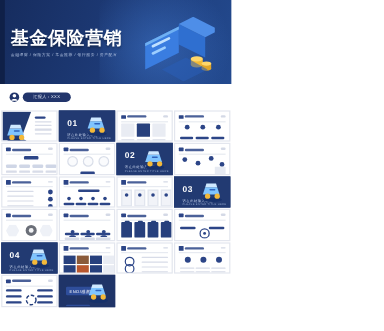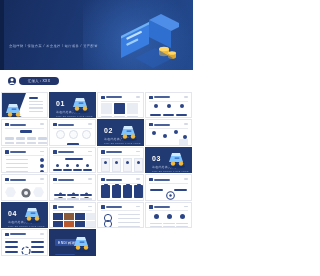--- a/index.html
+++ b/index.html
@@ -117,20 +117,21 @@
     white-space:nowrap;
   }
 </style>
 </head>
 <body>
 
 <div class="banner">
   <div class="banner-edge-l"></div>
   <div class="banner-glow"></div>
 
+  <div class="banner-title">基金保险营销</div>
   <div class="banner-sub">金融理财 / 保险方案 / 基金推荐 / 银行服务 / 资产配置</div>
 
   <div class="iso">
     <svg viewBox="0 0 64 54" width="64" height="54">
 
       <path d="M34 6 L56 17 L56 34 L34 23 Z" fill="#2f6fd0"></path>
       <path d="M34 6 L46 0 L68 11 L56 17 Z" fill="#4e8ee8"></path>
 
       <path d="M6 22 L34 8 L34 30 L6 44 Z" fill="#3a7de0"></path>
       <path d="M6 22 L34 8 L34 10.5 L6 24.5 Z" fill="#6fb0f2"></path>

